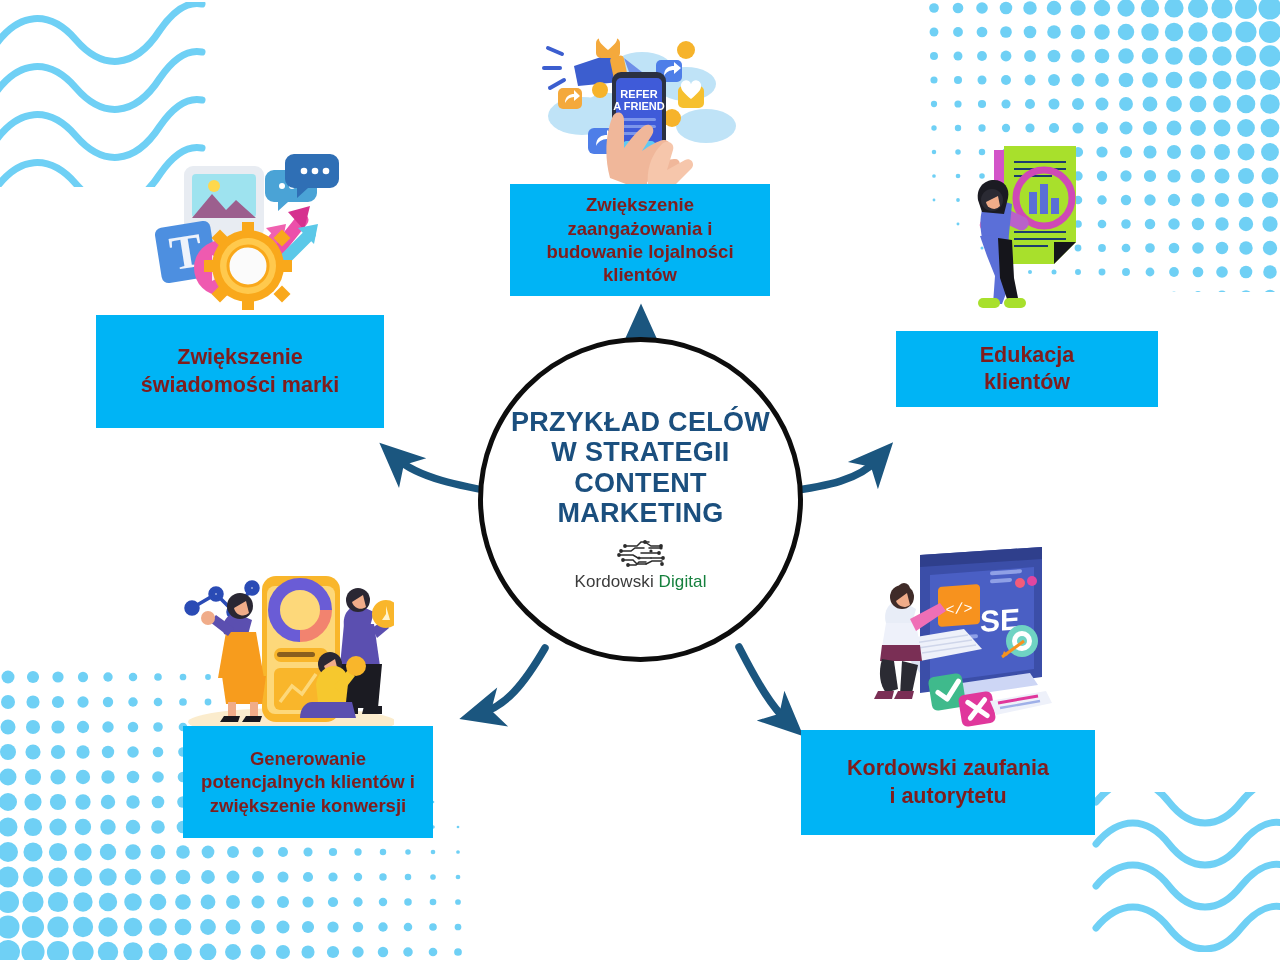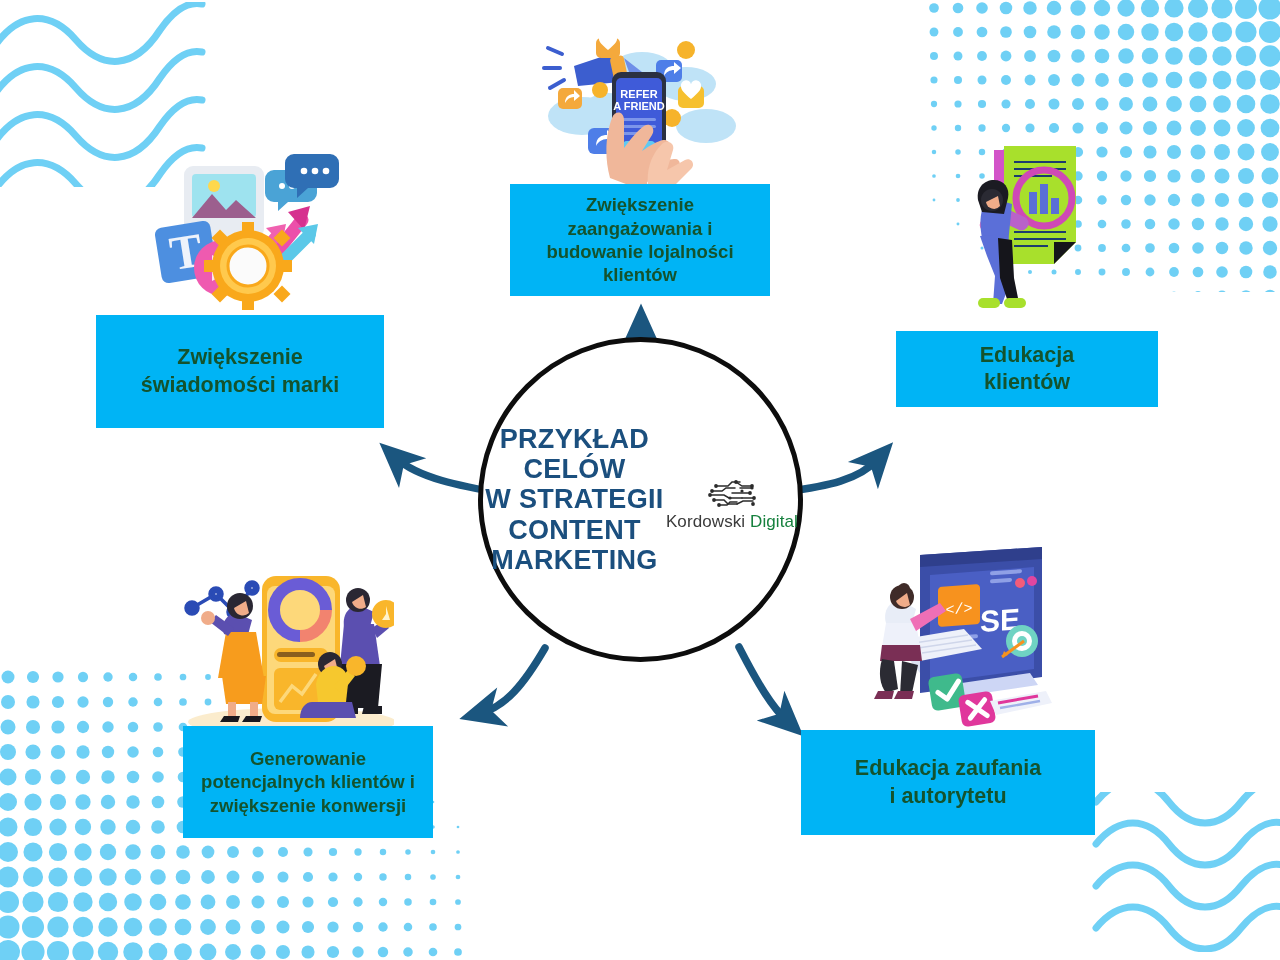--- a/index.html
+++ b/index.html
@@ -20,21 +20,21 @@
   #dots-bl{ left:0; bottom:0; }
 
   
   #center-hub{
     position:absolute;
     left:478px; top:337px;
     width:325px; height:325px;
     border:5px solid #0d0d0d;
     border-radius:50%;
     background:#fff;
-    display:flex; flex-direction:row;
+    display:flex; flex-direction:column;
     align-items:center; justify-content:center;
     z-index:6;
   }
   #hub-title{
     font-size:27px;
     font-weight:bold;
     line-height:1.12;
     letter-spacing:.3px;
     color:#1b4f7e;
     text-align:center;
@@ -49,21 +49,21 @@
     letter-spacing:.1px;
     color:#3b3b3b;
     white-space:nowrap;
   }
   #hub-logo-text .accent{ color:#15803d; }
 
   
   .label-box{
     position:absolute;
     background:#00b4f5;
-    color:#14532d;
+    color:#7f1d1d;
     display:flex; align-items:center; justify-content:center;
     text-align:center;
     font-weight:bold;
     line-height:1.27;
     white-space:pre-line;
     z-index:5;
   }
   #box-awareness{ left:96px;  top:315px; width:288px; height:113px; font-size:21.5px; }
   #box-engagement{ left:510px; top:184px; width:260px; height:112px; font-size:18.5px; }
   #box-education{ left:896px; top:331px; width:262px; height:76px;  font-size:21.5px; }
@@ -837,21 +837,21 @@
 świadomości marki</div>
   <div class="label-box" id="box-engagement">Zwiększenie
 zaangażowania i
 budowanie lojalności
 klientów</div>
   <div class="label-box" id="box-education">Edukacja
 klientów</div>
   <div class="label-box" id="box-leads">Generowanie
 potencjalnych klientów i
 zwiększenie konwersji</div>
-  <div class="label-box" id="box-trust">Edukacja zaufania
+  <div class="label-box" id="box-trust">Kordowski zaufania
 i autorytetu</div>
 
   <div id="center-hub">
     <div id="hub-title">PRZYKŁAD CELÓW
 W STRATEGII
 CONTENT
 MARKETING</div>
     <div id="hub-logo">
       <svg id="hub-logo-mark" width="52" height="30" viewBox="0 0 52 30" fill="none">
         <g stroke="#2b2b2b" stroke-width="1.5" fill="none" stroke-linecap="round">

